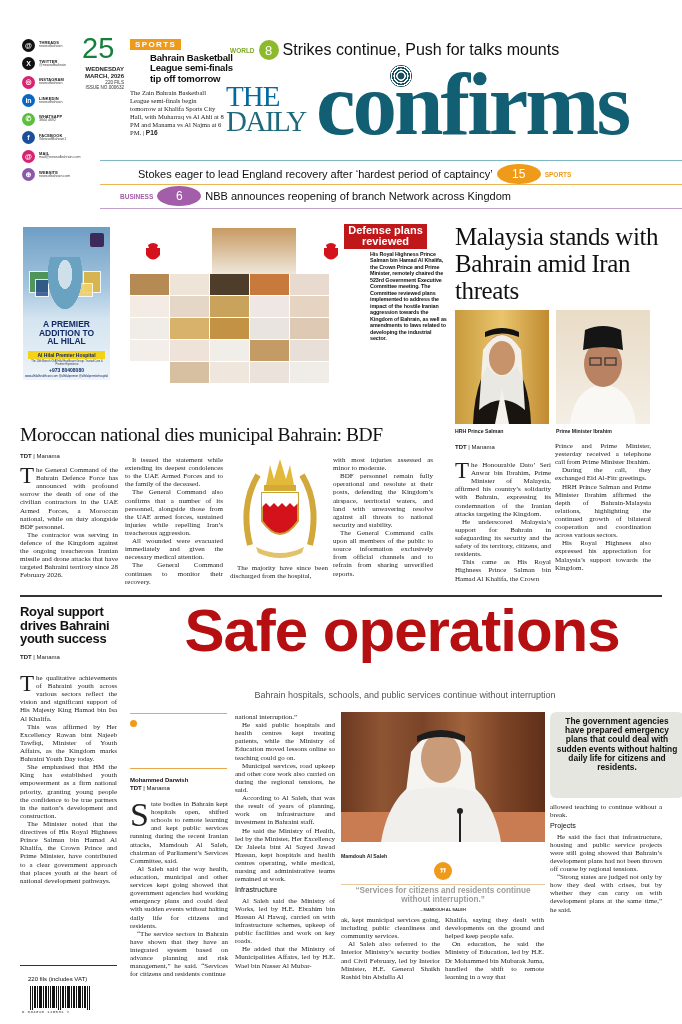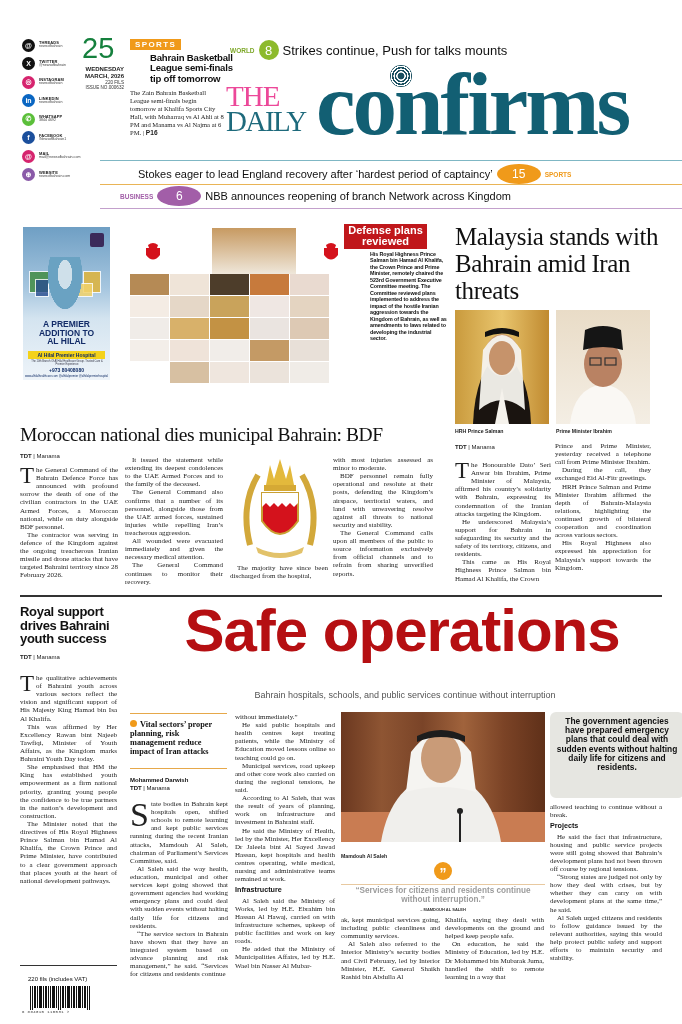--- a/index.html
+++ b/index.html
@@ -26,24 +26,24 @@
   
   .sport-tag { left: 130px; top: 39px; background: #f09a1a; color: #fff; font-family: "Liberation Sans", sans-serif; font-weight: bold; font-size: 8px; letter-spacing: 1.4px; padding: 1px 5px; }
   .sport-head { left: 130px; top: 53px; width: 95px; font-family: "Liberation Sans", sans-serif; font-weight: bold; font-size: 9.6px; line-height: 1.08; color: #111; letter-spacing: -0.2px; margin-left: 20px; }
   .sport-body { left: 130px; top: 89px; width: 94px; font-size: 6.6px; line-height: 1.22; color: #222; }
   .sport-body b { font-family:"Liberation Sans",sans-serif; }
 
   
   .world { left: 230px; top: 40px; display: flex; align-items: center; }
   .world-label { font-family: "Liberation Sans", sans-serif; font-weight: bold; font-size: 6.5px; color: #7ea82a; margin-right: 4px; }
   .world-num { width: 20px; height: 20px; border-radius: 50%; background: #8dba2c; color: #fff; font-family:"Liberation Sans",sans-serif; font-size: 13px; display:flex; align-items:center; justify-content:center; margin-right: 4px; }
-  .world-text { font-family: "Liberation Sans", sans-serif; font-size: 13px; color: #111; }
-
-  
-  .mast-the { left: 226px; top: 82px; font-family: "Liberation Serif", serif; color: #ec4899; font-size: 29px; line-height: 1; letter-spacing: -1px; }
+  .world-text { font-family: "Liberation Sans", sans-serif; font-size: 16px; color: #111; }
+
+  
+  .mast-the { left: 226px; top: 82px; font-family: "Liberation Serif", serif; color: #0369a1; font-size: 29px; line-height: 1; letter-spacing: -1px; }
   .mast-daily { left: 226px; top: 107px; font-family: "Liberation Serif", serif; color: #1e6a7c; font-size: 29px; line-height: 1; letter-spacing: -1.5px; }
   .mast-tribune { left: 316px; top: 60px; font-family: "Liberation Serif", serif; font-weight: bold; color: #125f73; font-size: 89px; line-height: 1; letter-spacing: -3px; }
   .globe { left: 390px; top: 65px; width: 22px; height: 22px; border-radius: 50%; background: radial-gradient(circle, #1a4f60 0 22%, #fff 23% 30%, #1a4f60 31% 40%, #fff 41% 48%, #1a4f60 49% 58%, #fff 59% 66%, #1a4f60 67% 76%, #fff 77%); }
 
   .rule { height: 1px; }
   .rule-teal { left: 100px; top: 160px; width: 582px; background: #7fb7c4; }
   .rule-orange { left: 100px; top: 184px; width: 582px; background: #e9b456; }
   .rule-purple { left: 100px; top: 208px; width: 582px; background: #c3a0cc; }
 
   .teaser-row { display: flex; align-items: center; font-family: "Liberation Sans", sans-serif; }
@@ -117,21 +117,21 @@
   .safe-head { left: 132px; top: 598px; width: 540px; font-family:"Liberation Sans",sans-serif; font-weight: bold; font-size: 60px; line-height: 1.1; color: #b50f12; letter-spacing: -1px; text-align: center; }
   .safe-sub { left: 130px; top: 690px; width: 550px; text-align:center; font-family:"Liberation Sans",sans-serif; font-size: 9px; color: #555; }
 
   .vital-rule-top { left: 130px; top: 713px; width: 97px; height: 1px; background: #e6a84a; }
   .vital-box { left: 130px; top: 720px; width: 97px; font-family:"Liberation Serif",serif; font-weight: bold; font-size: 8.3px; line-height: 1.1; color:#111; }
   .vital-dot { display:inline-block; width: 7px; height: 7px; border-radius: 50%; background: #f09a1a; margin-right: 3px; vertical-align: 0; }
   .vital-rule-bot { left: 130px; top: 768px; width: 97px; height: 1px; background: #e6a84a; }
   .byline { left: 130px; top: 777px; font-family:"Liberation Sans",sans-serif; font-size: 6px; line-height: 1.3; color: #111; }
   .safe-col1 { left: 130px; top: 800px; width: 98px; }
   .safe-col2 { left: 235px; top: 713px; width: 100px; }
-  .infra-head { font-family:"Liberation Sans",sans-serif; font-weight:bold; font-size: 7.2px; margin: 3px 0 2px; color:#111; }
+  .infra-head { font-family:"Liberation Sans",sans-serif; font-weight:normal; font-size: 7.2px; margin: 3px 0 2px; color:#111; }
 
   .ph-saleh { left: 341px; top: 712px; width: 204px; height: 130px; background: linear-gradient(90deg, #6b3820 0%, #8e5533 20%, #7a4428 40%, #a0633c 60%, #7b4326 80%, #5f3019 100%); }
   .cap-saleh { left: 341px; top: 853px; }
   .quote-icon { left: 434px; top: 862px; width: 18px; height: 18px; border-radius: 50%; background: #f09a1a; color:#fff; font-family:"Liberation Sans",sans-serif; font-weight:bold; font-size: 14px; line-height: 22px; text-align:center; }
   .quote-rule { left: 341px; top: 884px; width: 204px; height: 1px; background: #e8c9a0; }
   .quote-text { left: 341px; top: 886px; width: 204px; text-align: center; font-family:"Liberation Sans",sans-serif; font-weight: bold; font-size: 8.2px; line-height: 1.12; color: #9c9c9c; }
   .quote-attr { left: 341px; top: 907px; width: 204px; text-align:center; font-family:"Liberation Sans",sans-serif; font-weight:bold; font-size: 4px; color:#333; }
   .safe-col3 { left: 341px; top: 916px; width: 99px; }
   .safe-col4 { left: 445px; top: 916px; width: 99px; }
 
@@ -403,33 +403,33 @@
       <rect x="57" y="0" width="1" height="24"></rect>
       <rect x="59" y="0" width="1" height="24"></rect>
   </g>
 </svg>
 <div class="abs barcode-num">6  884010  110031  &gt;</div>
 
 <div class="abs safe-head">Safe operations</div>
 <div class="abs safe-sub">Bahrain hospitals, schools, and public services continue without interruption</div>
 
 <div class="abs vital-rule-top"></div>
-<div class="abs vital-box"><span class="vital-dot"></span><span>Vital sectors’ proper planning, risk management reduce impact of Iran attacks</span></div>
+<div class="abs vital-box"><span class="vital-dot"></span></div>
 <div class="abs vital-rule-bot"></div>
 <div class="abs byline">
   <div style="font-weight:bold">Mohammed Darwish</div>
   <div><b>TDT</b> | <span>Manama</span></div>
 </div>
 <div class="abs body safe-col1">
   <p class="first"><span class="dropcap-s">S</span><span>tate bodies in Bahrain kept hospitals open, shifted schools to remote learning and kept public services running during the recent Iranian attacks, Mamdouh Al Saleh, chairman of Parliament’s Services Committee, said.</span></p>
   <p>Al Saleh said the way health, education, municipal and other services kept going showed that government agencies had working emergency plans and could deal with sudden events without halting daily life for citizens and residents.</p>
   <p>“The service sectors in Bahrain have shown that they have an integrated system based on advance planning and risk management,” he said. “Services for citizens and residents continue</p>
 </div>
 <div class="abs body safe-col2">
-  <p class="first">without immediately.”</p>
+  <p class="first">national interruption.”</p>
   <p>He said public hospitals and health centres kept treating patients, while the Ministry of Education moved lessons online so teaching could go on.</p>
   <p>Municipal services, road upkeep and other core work also carried on during the regional tensions, he said.</p>
   <p>According to Al Saleh, that was the result of years of planning, work on infrastructure and investment in Bahraini staff.</p>
   <p>He said the Ministry of Health, led by the Minister, Her Excellency Dr Jaleela bint Al Sayed Jawad Hassan, kept hospitals and health centres operating, while medical, nursing and administrative teams remained at work.</p>
   <div class="infra-head">Infrastructure</div>
   <p>Al Saleh said the Ministry of Works, led by H.E. Ebrahim bin Hassan Al Hawaj, carried on with infrastructure schemes, upkeep of public facilities and work on key roads.</p>
   <p>He added that the Ministry of Municipalities Affairs, led by H.E. Wael bin Nasser Al Mubar-</p>
 </div>
 
 <div class="abs photo ph-saleh">
@@ -456,14 +456,13 @@
   <p class="first">Khalifa, saying they dealt with developments on the ground and helped keep people safe.</p>
   <p>On education, he said the Ministry of Education, led by H.E. Dr Mohammed bin Mubarak Juma, handled the shift to remote learning in a way that</p>
 </div>
 
 <div class="abs pull-box">The government agencies have prepared emergency plans that could deal with sudden events without halting daily life for citizens and residents.</div>
 <div class="abs body safe-col5">
   <p class="first">allowed teaching to continue without a break.</p>
   <div class="infra-head">Projects</div>
   <p>He said the fact that infrastructure, housing and public service projects were still going showed that Bahrain’s development plans had not been thrown off course by regional tensions.</p>
   <p>“Strong states are judged not only by how they deal with crises, but by whether they can carry on with development plans at the same time,” he said.</p>
-  <p>Al Saleh urged citizens and residents to follow guidance issued by the relevant authorities, saying this would help protect public safety and support efforts to maintain security and stability.</p>
 </div>
 
 </body></html>

